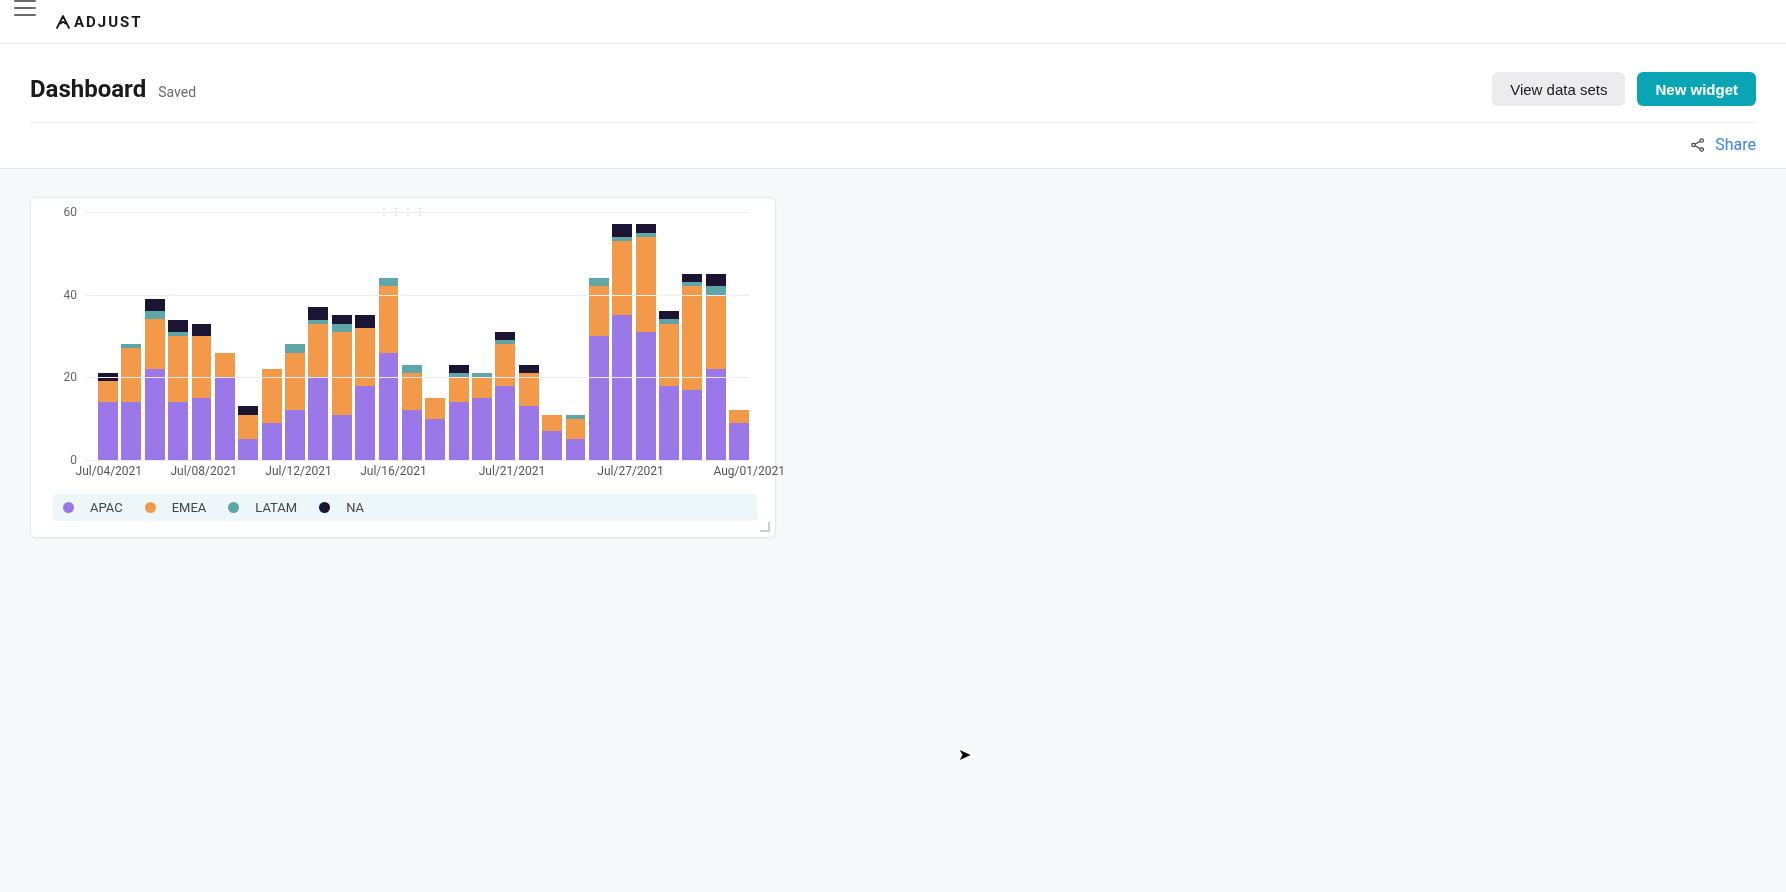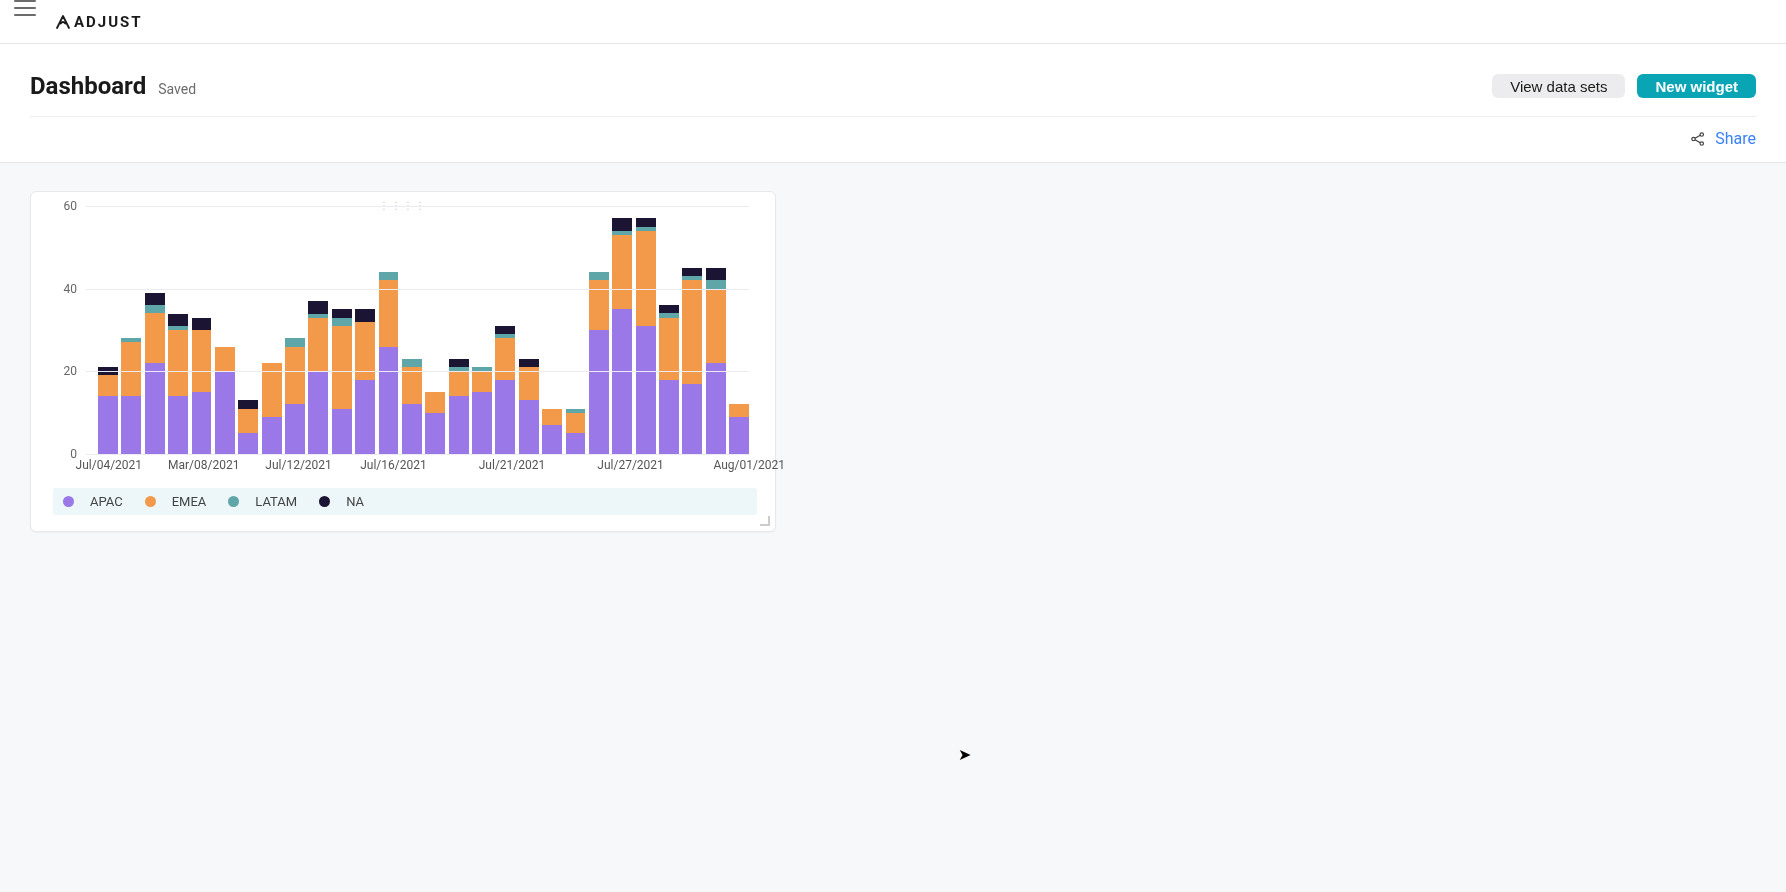--- a/index.html
+++ b/index.html
@@ -26,21 +26,21 @@
 .page-header {
   background: #fff;
   padding: 28px 30px 0 30px;
   border-bottom: 1px solid #e6e6e8;
 }
 .header-row1 { display:flex; align-items:center; justify-content:space-between; padding-bottom: 16px; border-bottom:1px solid #eee; }
 .title-group { display:flex; align-items:baseline; gap:12px; }
 .page-title { font-size:24px; font-weight:700; }
 .saved { font-size:14px; color:#6b6b6b; }
 .header-actions { display:flex; gap:12px; }
-.btn { height:24px; padding:0 18px; border-radius:6px; font-size:15px; font-weight:500; border:none; cursor:pointer; }
+.btn { height:34px; padding:0 18px; border-radius:6px; font-size:15px; font-weight:500; border:none; cursor:pointer; }
 .btn-secondary { background:#ececee; color:#1a1a1a; }
 .btn-primary { background:#0aa5b5; color:#fff; font-weight:700; }
 .header-row2 { display:flex; justify-content:flex-end; padding:12px 0 14px 0; }
 .share { display:flex; align-items:center; gap:8px; font-size:16px; color:#3b82f6; cursor:pointer; }
 
 .canvas { padding: 28px 30px; }
 .widget {
   width: 746px;
   background:#fff;
   border:1px solid #e8e8ea;
@@ -276,21 +276,21 @@
               <div class="seg" style="height: 12.4px; background: rgb(242, 153, 74);"></div>
             </div>
           </div>
       <div class="gridline" style="top: 248px;"></div>
           <div class="gridline" style="top: 165.333px;"></div>
           <div class="gridline" style="top: 82.6667px;"></div>
           <div class="gridline" style="top: 0px;"></div>
         </div>
       <div class="x-axis" id="x-axis">
           <div class="x-tick" style="left: calc(1.78571% + 12px);">Jul/04/2021</div>
-          <div class="x-tick" style="left: calc(16.0714% + 12px);">Mar/08/2021</div>
+          <div class="x-tick" style="left: calc(16.0714% + 12px);">Jul/08/2021</div>
           <div class="x-tick" style="left: calc(30.3571% + 12px);">Jul/12/2021</div>
           <div class="x-tick" style="left: calc(44.6429% + 12px);">Jul/16/2021</div>
           <div class="x-tick" style="left: calc(62.5% + 12px);">Jul/21/2021</div>
           <div class="x-tick" style="left: calc(80.3571% + 12px);">Jul/27/2021</div>
           <div class="x-tick" style="left: calc(98.2143% + 12px);">Aug/01/2021</div>
         </div>
     </div>
 
     <div class="legend">
       <div class="legend-item">

